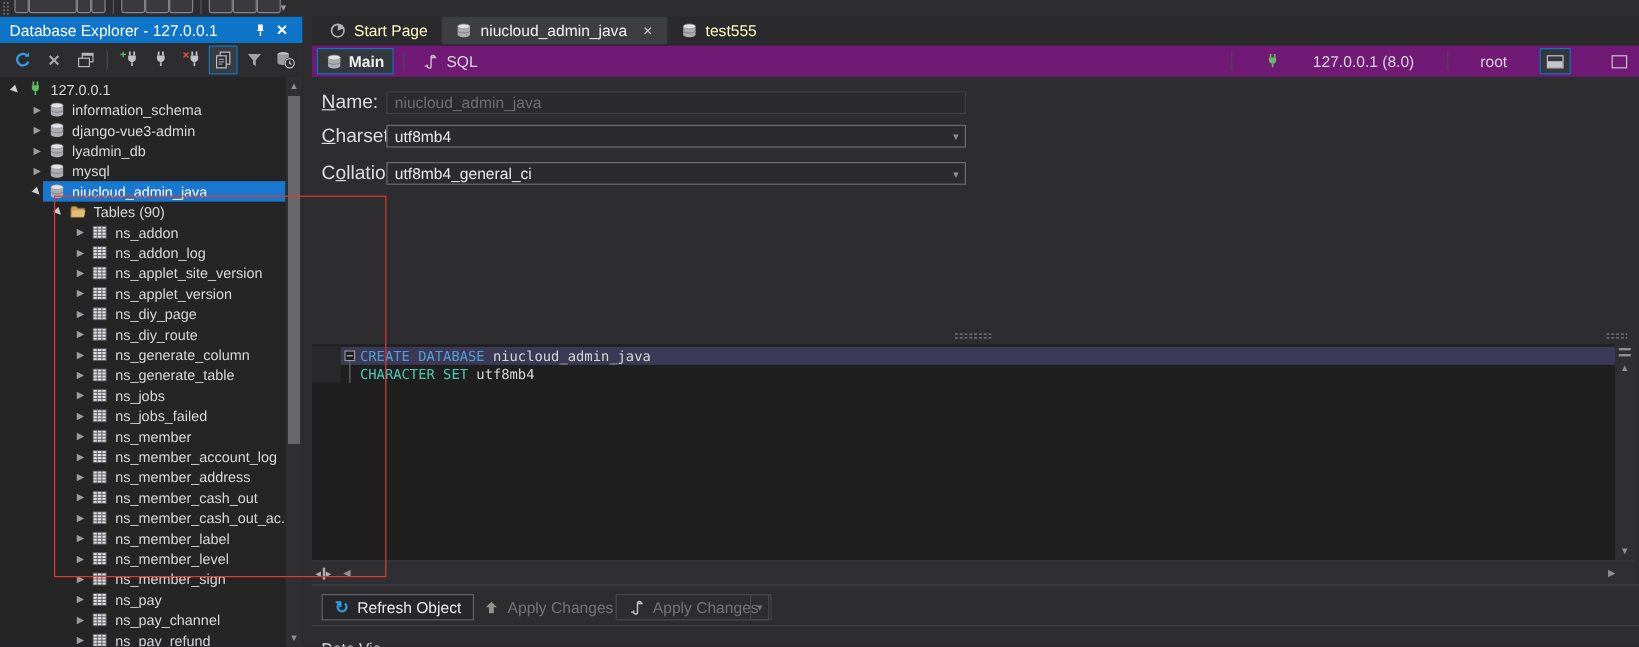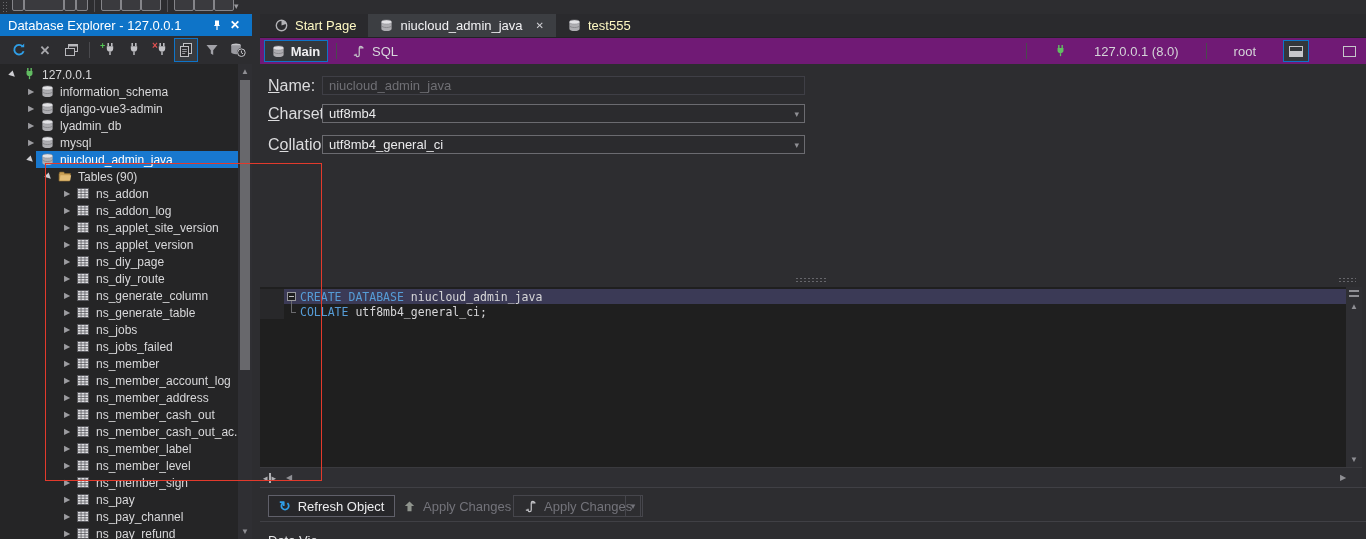--- a/index.html
+++ b/index.html
@@ -631,23 +631,23 @@
       <span class="ed-gut"></span>
       <span class="ed-fold">
         <i class="foldbox"></i>
         <i class="foldtail"></i>
       </span>
       <span class="ed-code"><span class="tok-keyword">CREATE DATABASE </span><span class="tok-plain">niucloud_admin_java</span></span>
     </div>
     <div class="ed-line">
       <span class="ed-gut"></span>
       <span class="ed-fold">
-        <i class="foldcorner"></i>
-      </span>
-      <span class="ed-code"><span class="tok-keyword">COLLATE </span><span class="tok-plain">utf8mb4_general_ci;</span></span>
+        <i class="foldline"></i>
+      </span>
+      <span class="ed-code"><span class="tok-typekw">CHARACTER SET </span><span class="tok-plain">utf8mb4</span></span>
     </div>
   </div>
 
 <div id="ed-vscroll" class="abs">
   <span class="vs-handle"></span>
   <span class="sc-arrow up" style="width:16px">▲</span>
   <span class="sc-arrow down" style="width:16px">▼</span>
 </div>
 
 <div id="ed-hscroll" class="abs">

